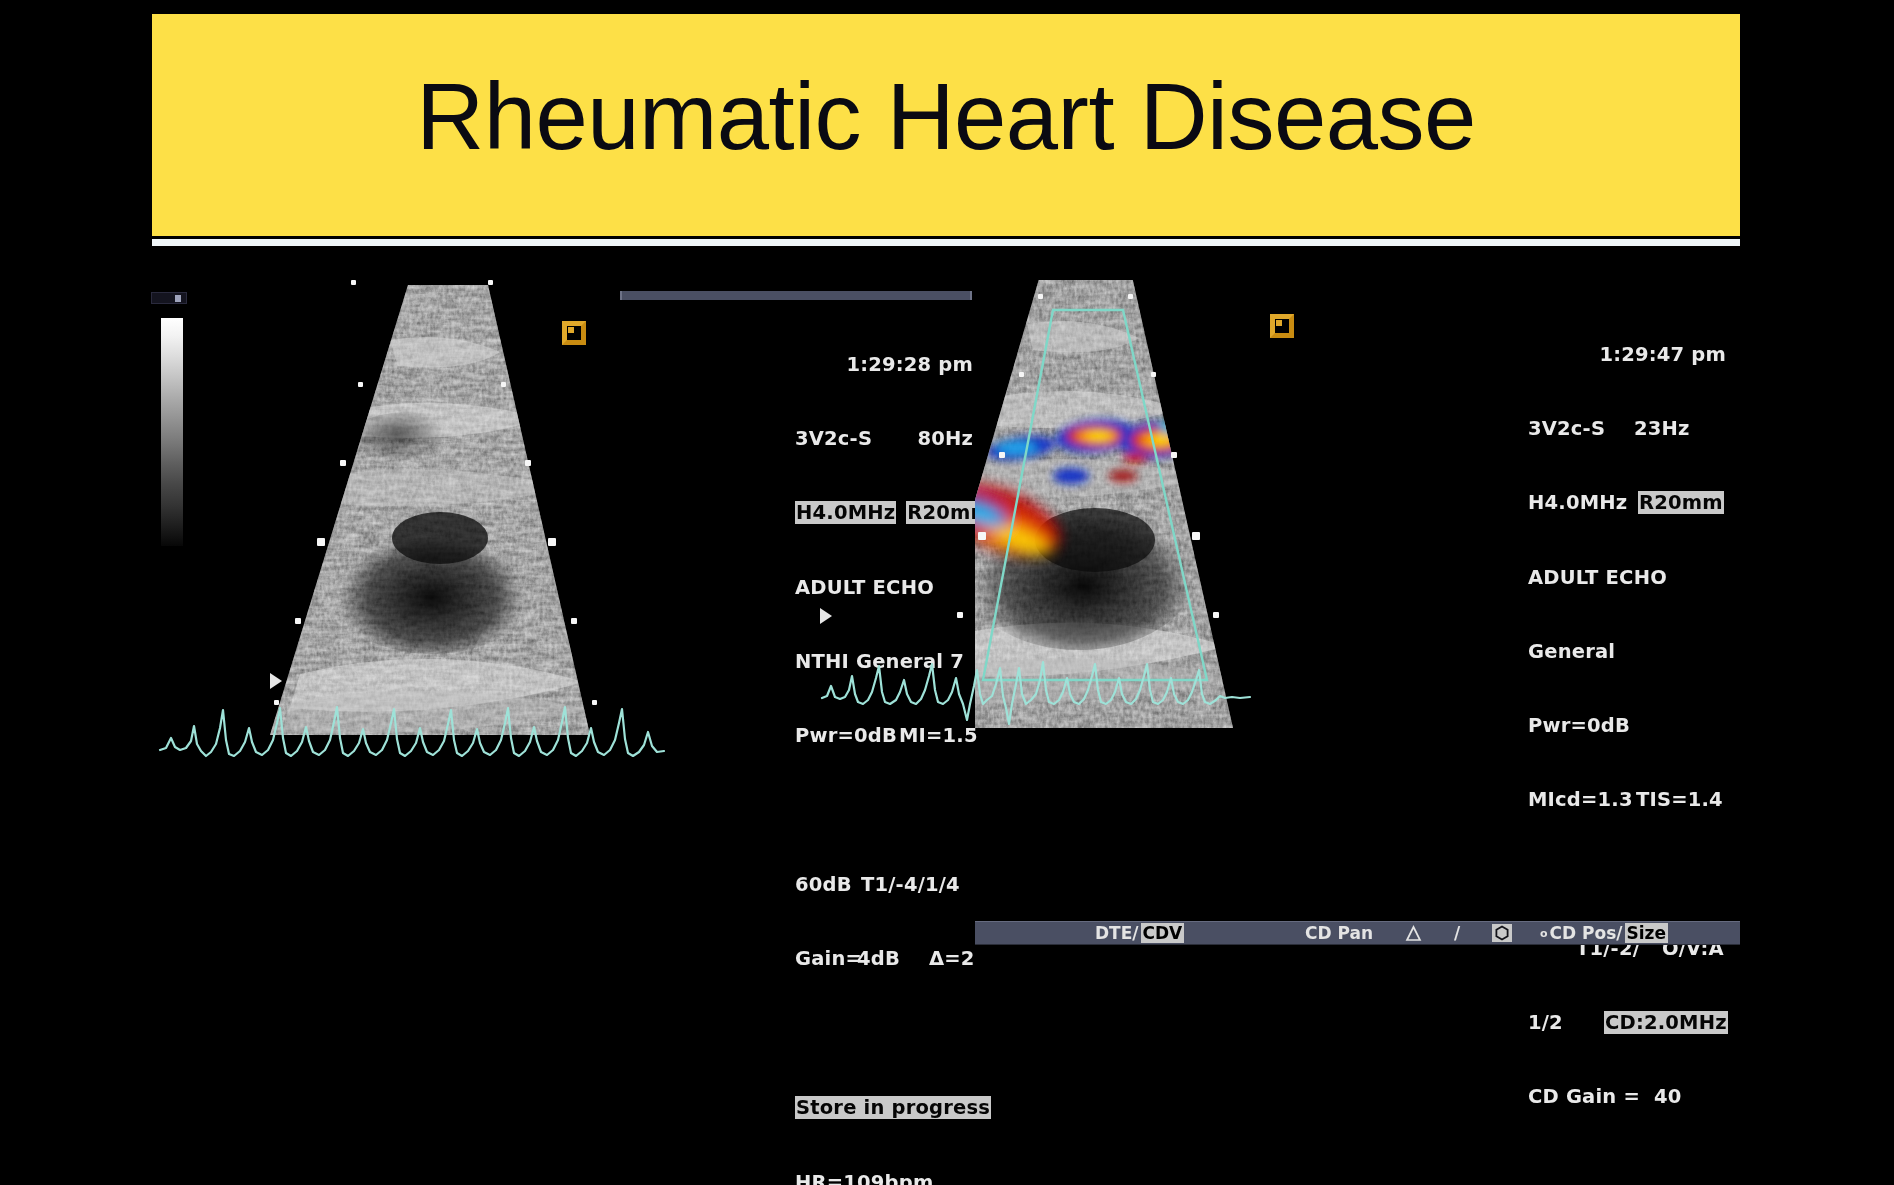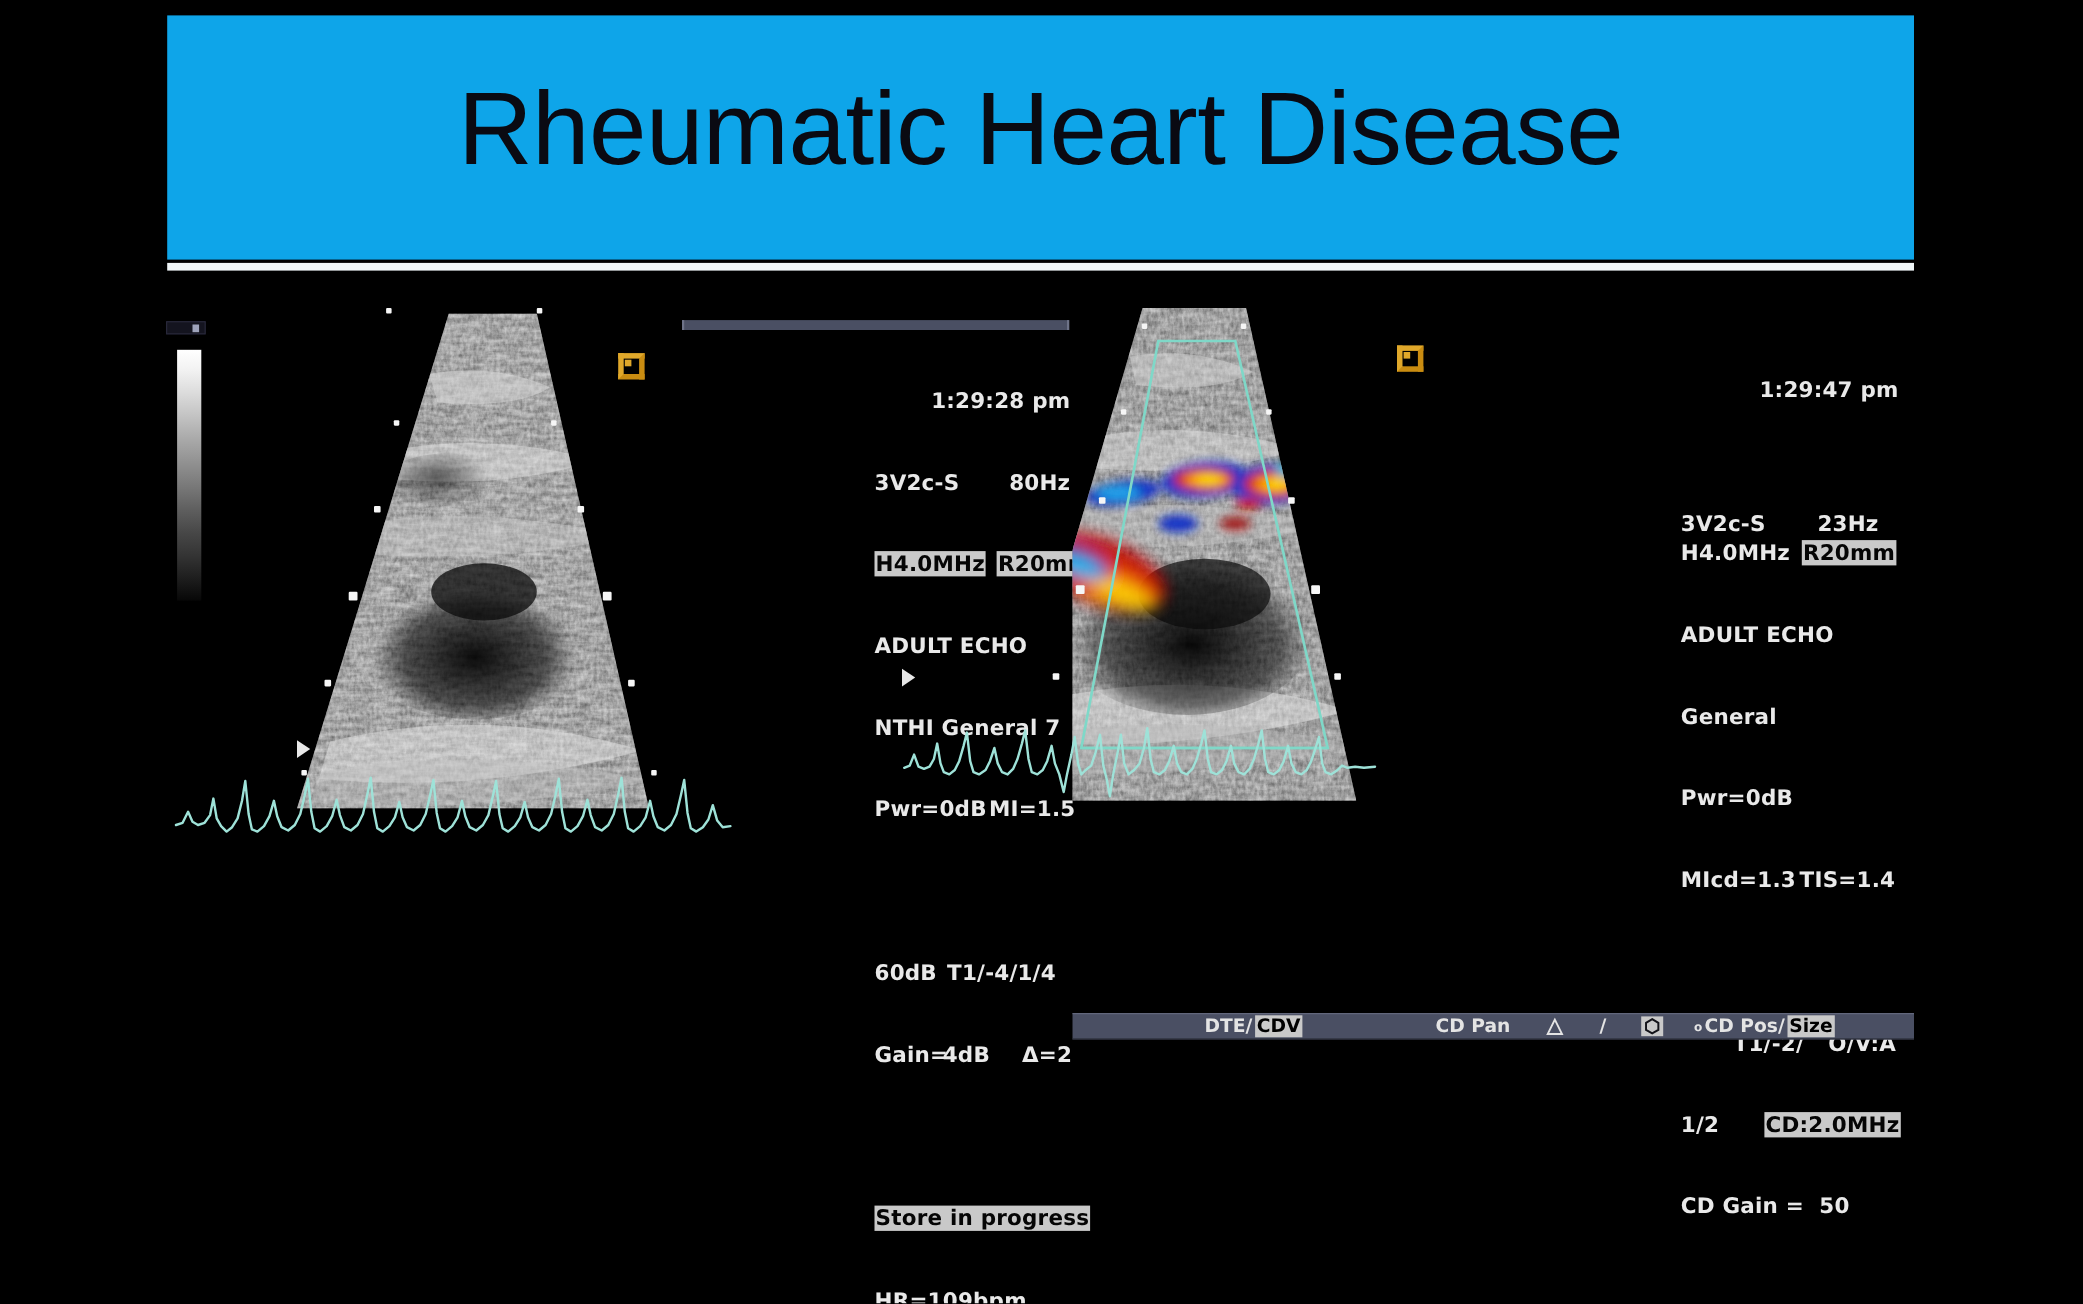--- a/index.html
+++ b/index.html
@@ -14,21 +14,21 @@
     width: 1894px; height: 1185px;
     background: #000;
     overflow: hidden;
   }
 
   
   #title-banner {
     position: absolute;
     left: 152px; top: 14px;
     width: 1588px; height: 222px;
-    background: #0ea5e9;
+    background: #fde047;
     display: flex;
     align-items: center;
     justify-content: center;
   }
   #title-underline {
     position: absolute;
     left: 152px; top: 239px;
     width: 1588px; height: 7px;
     background: #f0f6f8;
   }
@@ -372,30 +372,30 @@
            L299,22 L302,38 L306,46 L311,48 L316,43 L320,34 L324,20 L327,8 L330,34 L333,46
            L338,48 L343,44 L347,36 L351,22 L354,38 L358,46 L363,48 L368,44 L372,36 L376,24
            L379,14 L382,38 L385,46 L390,48 L396,44 L400,40 L405,42 L412,41 L420,42 L430,41"></path>
     </svg>
 
     <div class="orient-marker" id="marker-right" style="left:295px;top:34px;"></div>
   </div>
 
   <div class="info-block" id="info-right">
     <span class="right-align" style="width:198px;">1:29:47 pm</span>
-    <span class="info-row"><span style="display:inline-block;width:106px;">3V2c-S</span><span style="display:inline-block;width:92px;text-align:center;margin-top:48px;">23Hz</span></span>
+    <span class="info-row"><span style="display:inline-block;width:106px;">3V2c-S</span><span style="display:inline-block;width:92px;text-align:left;">23Hz</span></span>
     <span class="info-row"><span style="display:inline-block;width:110px;">H4.0MHz</span><span class="inv">R20mm</span></span>
     <span class="info-row">ADULT ECHO</span>
     <span class="info-row">General</span>
     <span class="info-row">Pwr=0dB</span>
     <span class="info-row"><span style="display:inline-block;width:108px;">MIcd=1.3</span><span>TIS=1.4</span></span>
     <span class="info-gap"></span>
     <span class="info-row"><span style="display:inline-block;width:86px;margin-left:48px;">T1/-2/</span><span>O/V:A</span></span>
     <span class="info-row"><span style="display:inline-block;width:76px;">1/2</span><span class="inv">CD:2.0MHz</span></span>
-    <span class="info-row">CD Gain =  50</span>
+    <span class="info-row">CD Gain =  40</span>
     <span class="info-gap"></span>
     
     
   </div>
 
   <div id="softkey-bar">
     <div class="softkey" id="softkey-1">
       <span>DTE/</span>
         <span class="sk-hi">CDV</span>
     </div>

